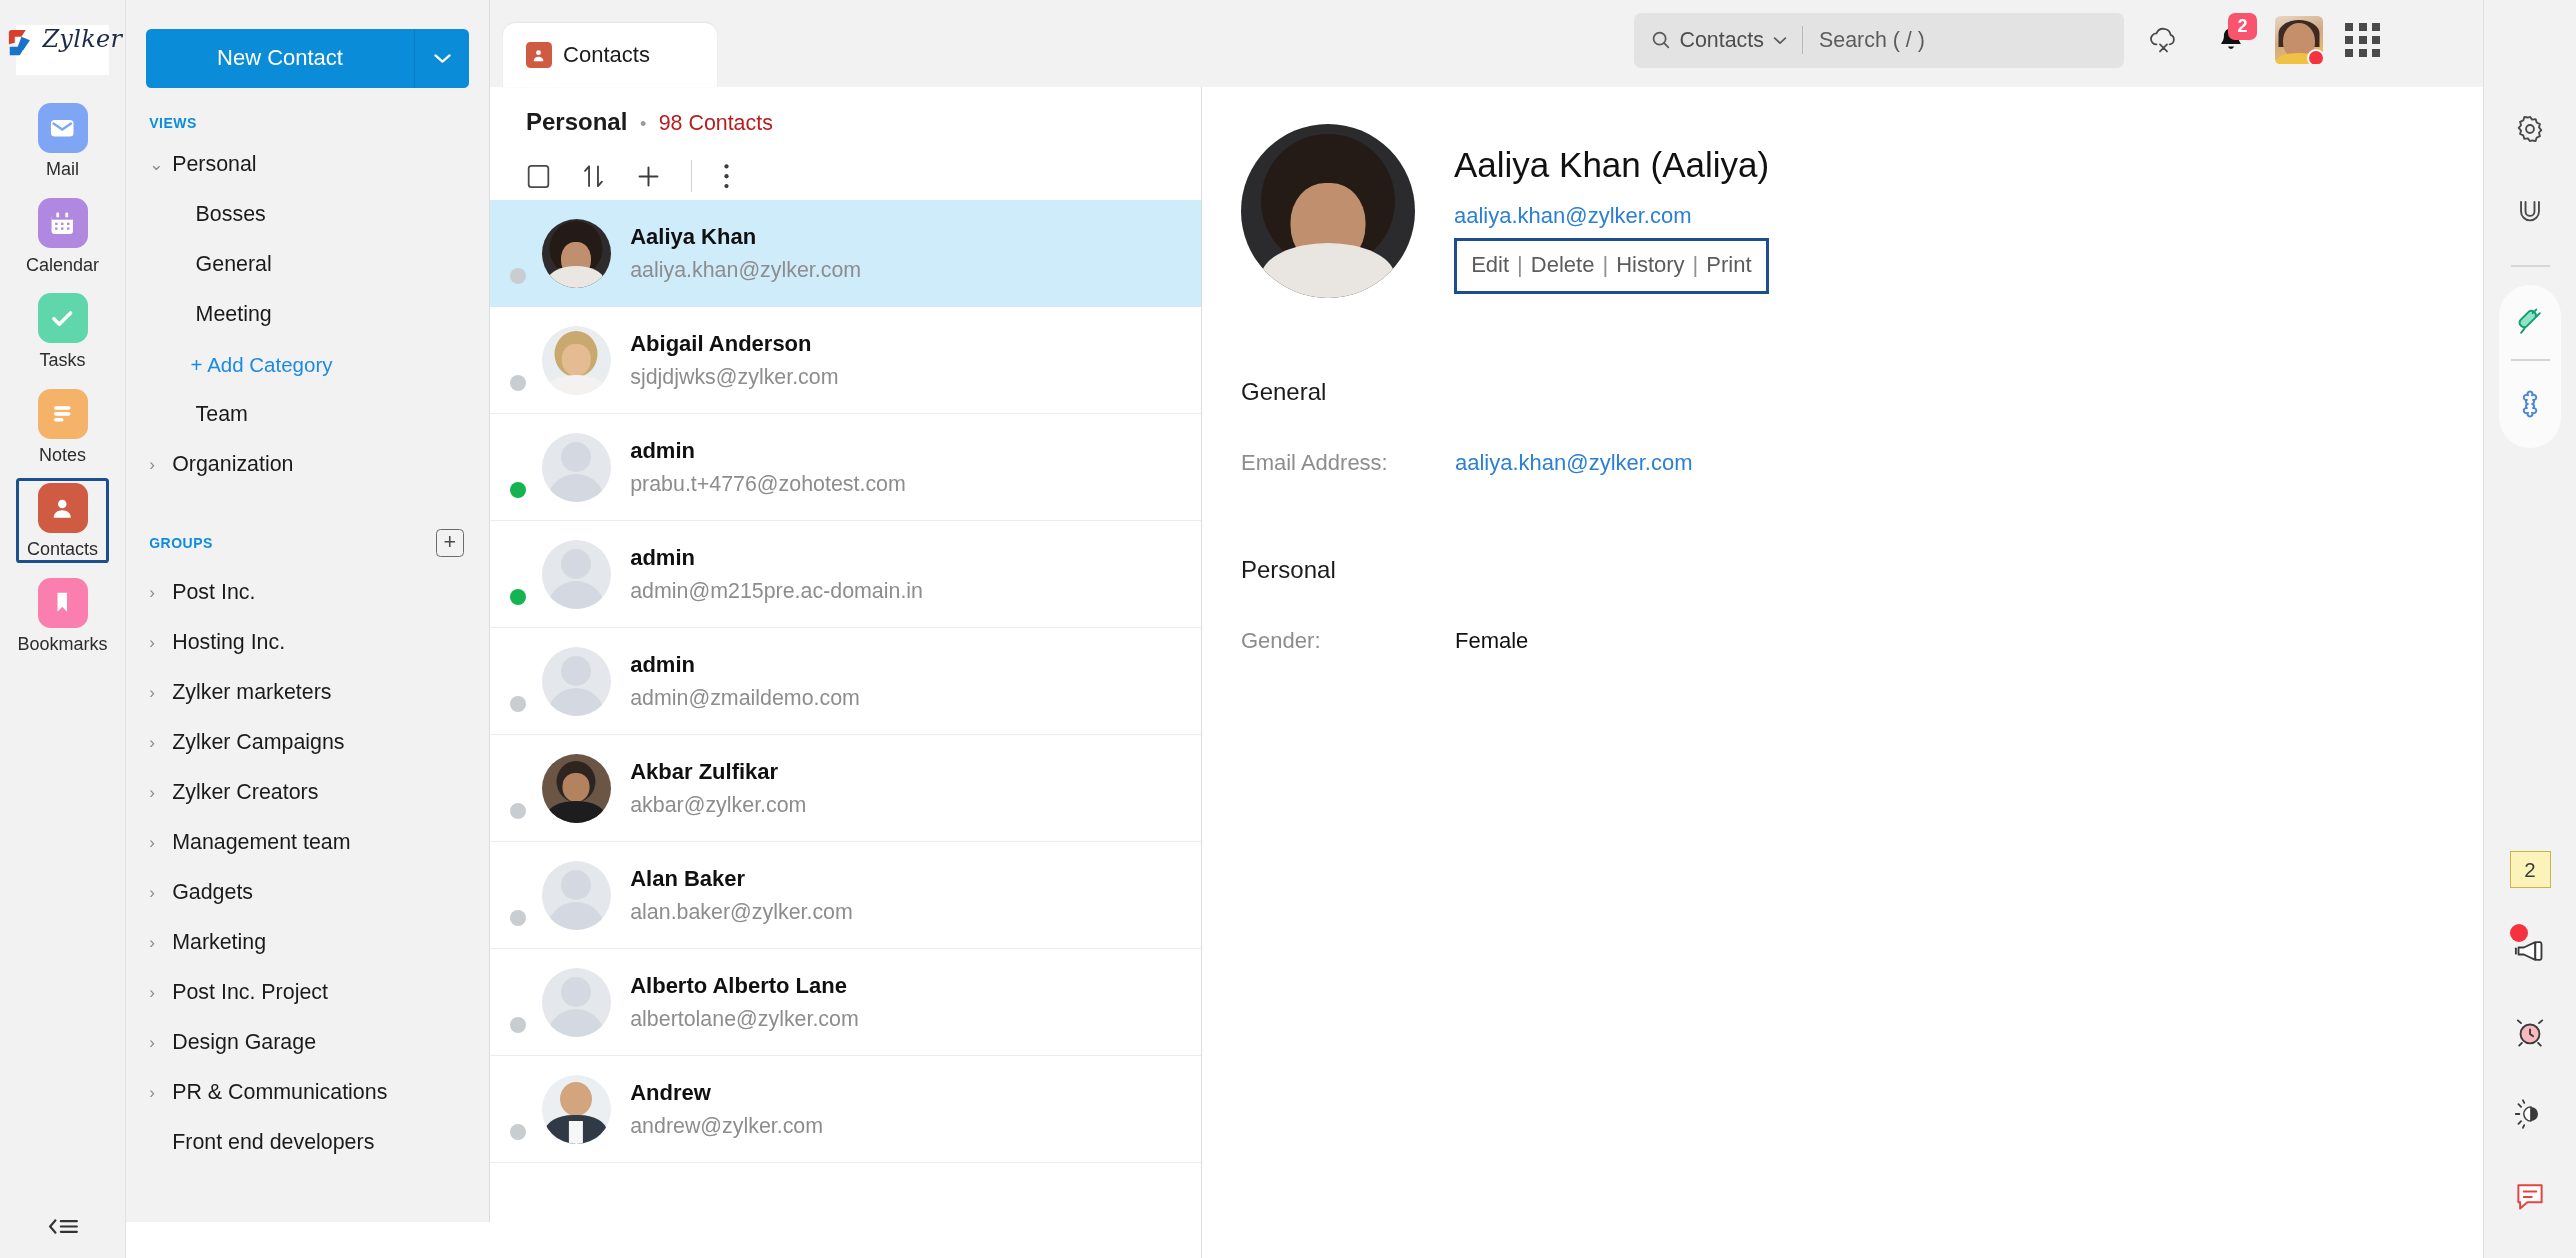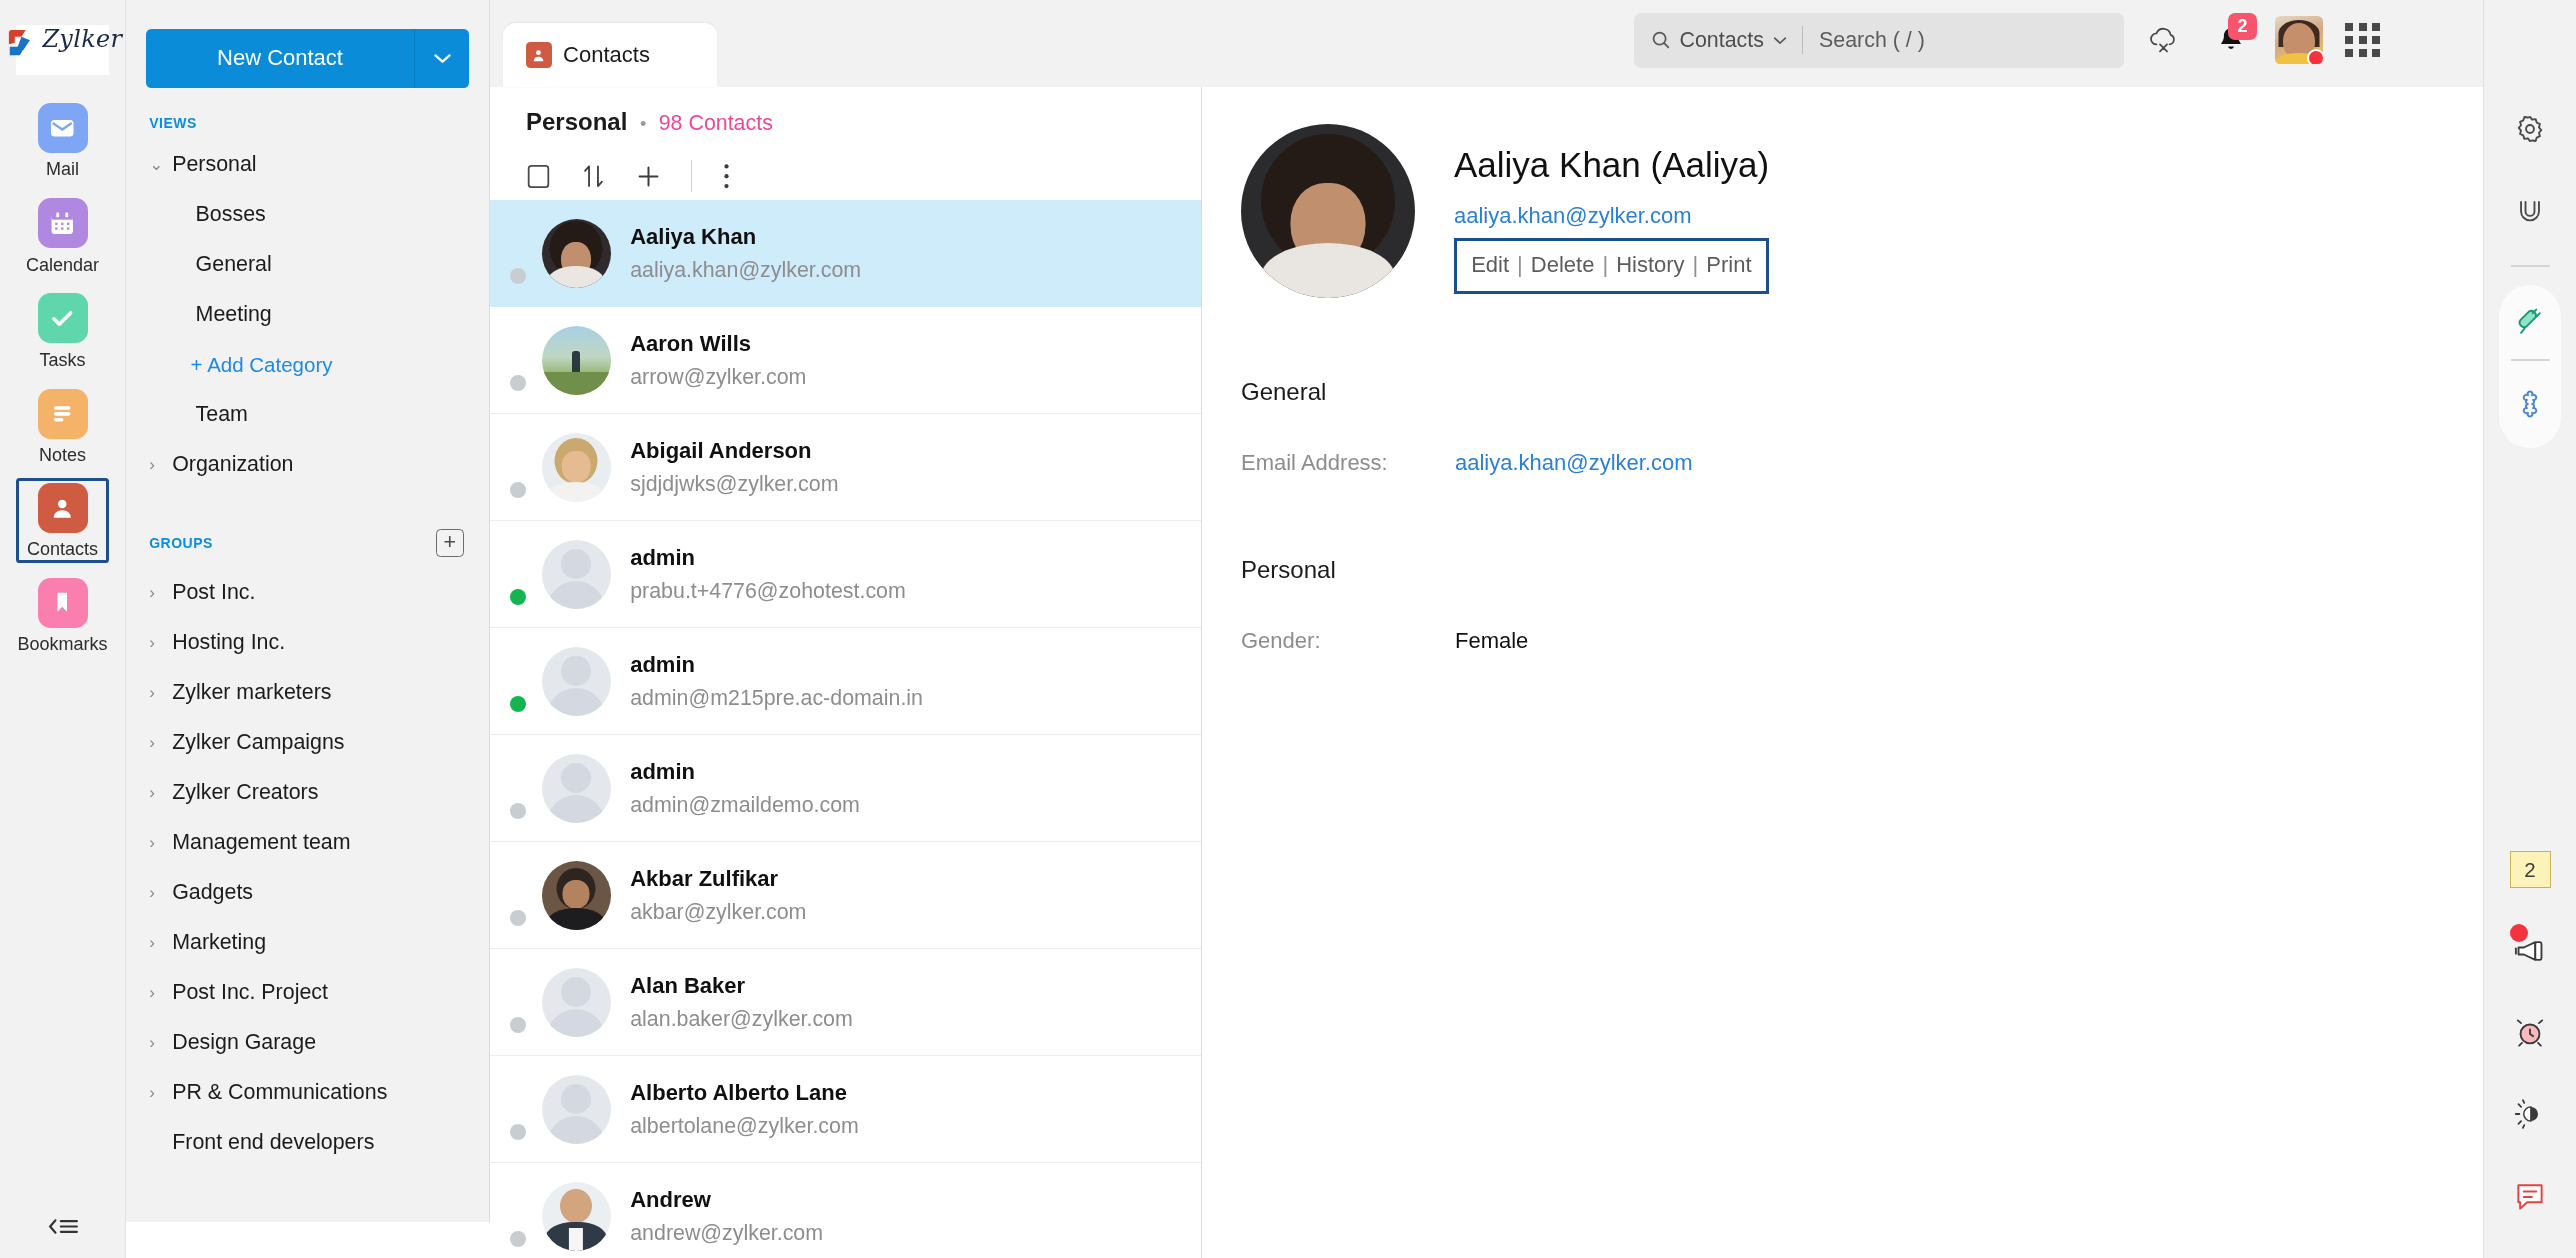--- a/index.html
+++ b/index.html
@@ -173,21 +173,21 @@
 
   
   #list-pane {
     width: 712px; flex: 0 0 712px; border-right: 0.9px solid #dcdcdc;
     display: flex; flex-direction: column; min-height: 0; background: #fff;
   }
   .list-header { padding: 21.4px 36px 0 36px; flex: 0 0 auto; }
   .list-title-row { display: flex; align-items: baseline; gap: 12.5px; }
   .list-title { font-size: 24px; font-weight: bold; color: #1b1b1b; }
   .list-dot { color: #9a9a9a; font-size: 18px; }
-  .list-count { font-size: 21.4px; color: #ec4899; }
+  .list-count { font-size: 21.4px; color: #b91c1c; }
   .list-tools {
     display: flex; align-items: center; gap: 30px; margin-top: 16px;
     height: 48px; color: #3c3c3c;
   }
   .tool-btn { cursor: pointer; display: flex; align-items: center; }
   .tool-sep { width: 0.9px; height: 32px; background: #d0d0d0; }
   .contact-list { flex: 1 1 auto; overflow: hidden; }
   .contact-row {
     height: 107px; display: flex; align-items: center;
     border-bottom: 0.9px solid #ececec; cursor: pointer; padding-left: 19.6px;
@@ -569,31 +569,20 @@
             <span style="position:absolute;left:50%;top:1.8px;transform:translateX(-50%);width:53px;height:55px;border-radius:50%;background:#241b17"></span>
             <span style="position:absolute;left:50%;top:23px;transform:translateX(-50%);width:30px;height:36px;border-radius:46% 46% 50% 50%;background:#c08f6e"></span>
             <span style="position:absolute;left:50%;bottom:-5.3px;transform:translateX(-50%);width:55px;height:27px;border-radius:50% 50% 0 0;background:#eae7e3"></span>
           </span>
           <span class="c-info">
             <span class="c-name" style="display:block">Aaliya Khan</span>
             <span class="c-mail" style="display:block">aaliya.khan@zylker.com</span>
           </span>
         </div>
 
-        <div class="contact-row">
-          <span class="status-dot"></span>
-          <span class="c-avatar" style="background:linear-gradient(180deg,#a8cfe6 0%,#bfd7c2 45%,#8fae5e 75%,#cdb86a 100%)">
-            <span style="position:absolute;left:44%;top:25px;width:8px;height:23px;background:#2c3a3f;border-radius:2.7px"></span>
-            <span style="position:absolute;left:0;bottom:0;width:100%;height:23px;background:#6f8f4a"></span>
-          </span>
-          <span class="c-info">
-            <span class="c-name" style="display:block">Aaron Wills</span>
-            <span class="c-mail" style="display:block">arrow@zylker.com</span>
-          </span>
-        </div>
 
         <div class="contact-row">
           <span class="status-dot"></span>
           <span class="c-avatar" style="background:#e9edf0">
             <span style="position:absolute;left:50%;top:5.3px;transform:translateX(-50%);width:43px;height:46px;border-radius:50%;background:#c9a96e"></span>
             <span style="position:absolute;left:50%;top:18px;transform:translateX(-50%);width:28.5px;height:32px;border-radius:46% 46% 50% 50%;background:#e5bb92"></span>
             <span style="position:absolute;left:50%;bottom:-3.6px;transform:translateX(-50%);width:55px;height:23px;border-radius:50% 50% 0 0;background:#f3f2f0"></span>
           </span>
           <span class="c-info">
             <span class="c-name" style="display:block">Abigail Anderson</span>

